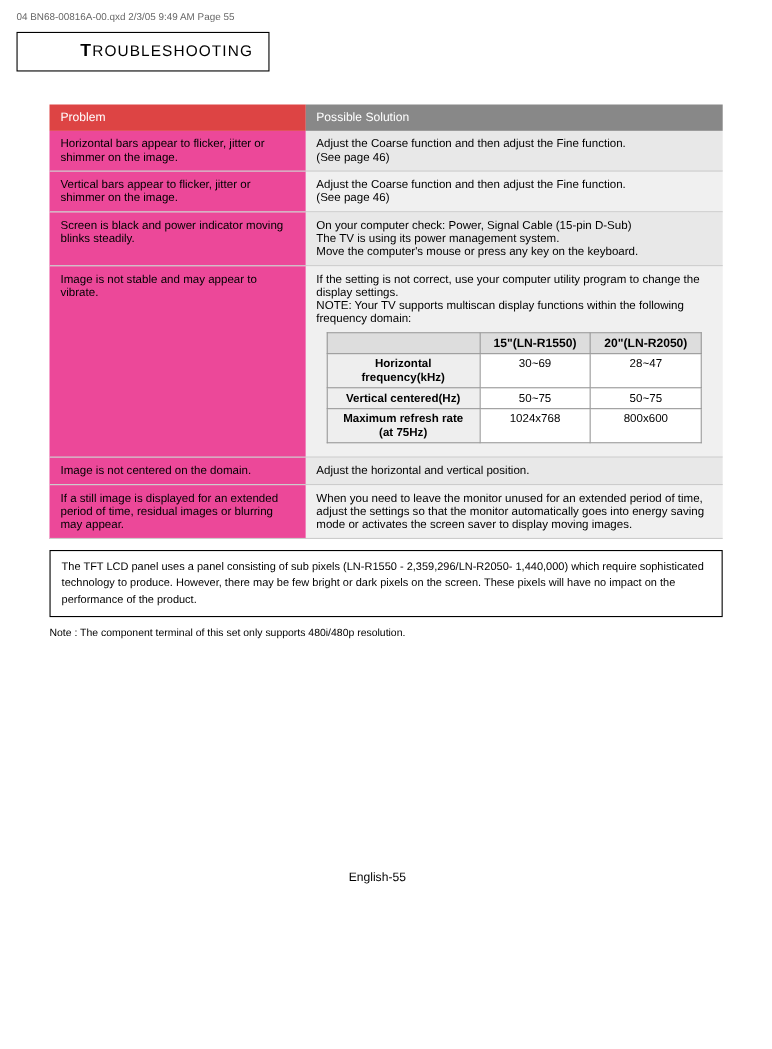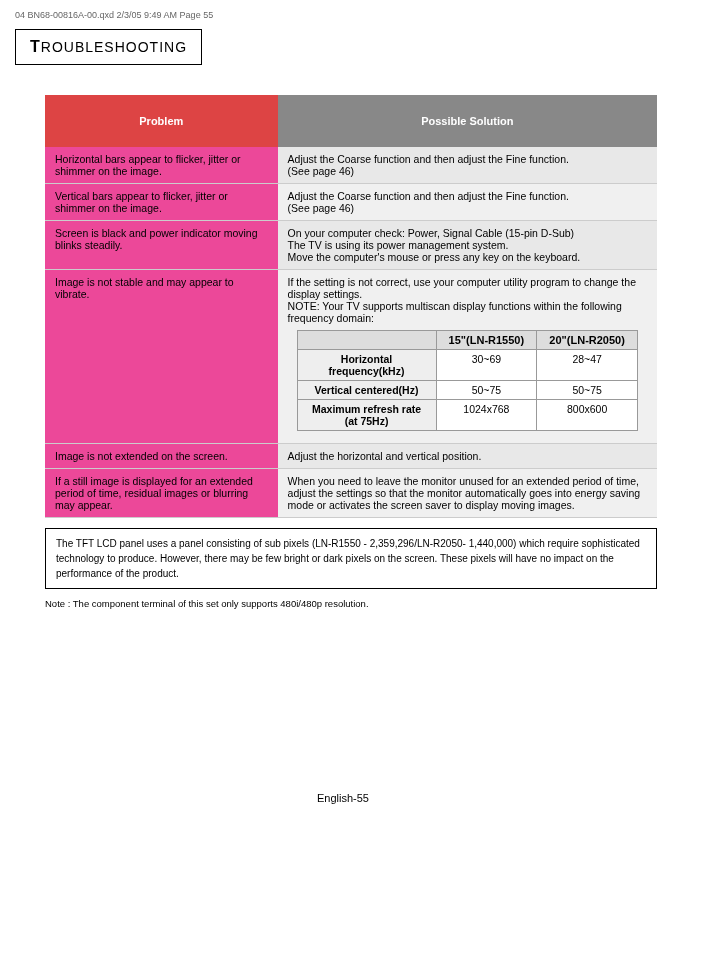--- a/index.html
+++ b/index.html
@@ -32,43 +32,44 @@
       border: 1px solid #000;
       padding: 8px 14px;
       display: inline-block;
       margin-bottom: 30px;
       margin-top: 5px;
     }
     .title-box .title-text {
       font-size: 14px;
       font-weight: normal;
       letter-spacing: 1px;
+      margin-left: 43px;
     }
     .title-text .title-T {
       font-size: 16px;
       font-weight: bold;
     }
 
     
     .content-area {
       margin: 0 30px;
     }
 
     
     .main-table {
       width: 100%;
       border-collapse: collapse;
       margin-bottom: 10px;
     }
 
     .main-table th {
-      padding: 20px 10px;
-      text-align: center;
+      padding: 6px 10px;
+      text-align: left;
       font-size: 11px;
-      font-weight: bold;
+      font-weight: normal;
     }
 
     .problem-header {
       background: #d44;
       color: #fff;
       width: 38%;
     }
 
     .solution-header {
       background: #888;
@@ -214,21 +215,21 @@
                   <td class="row-label">Maximum refresh rate<br>(at 75Hz)</td>
                   <td>1024x768</td>
                   <td>800x600</td>
                 </tr>
               </tbody>
             </table>
           </td>
         </tr>
 
         <tr>
-          <td class="problem-cell">Image is not extended on the screen.</td>
+          <td class="problem-cell">Image is not centered on the domain.</td>
           <td class="solution-cell">Adjust the horizontal and vertical position.</td>
         </tr>
 
         <tr>
           <td class="problem-cell">If a still image is displayed for an extended period of time, residual images or blurring may appear.</td>
           <td class="solution-cell light">When you need to leave the monitor unused for an extended period of time, adjust the settings so that the monitor automatically goes into energy saving mode or activates the screen saver to display moving images.</td>
         </tr>
 
       </tbody>
     </table>

